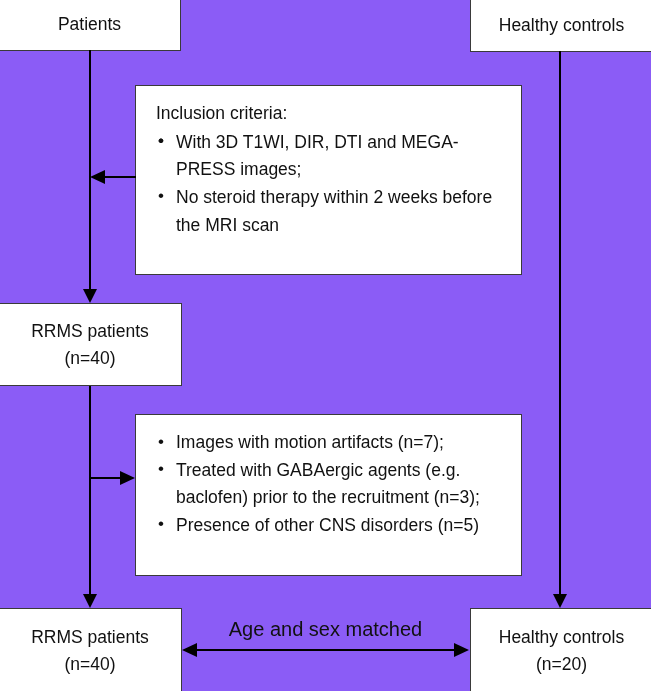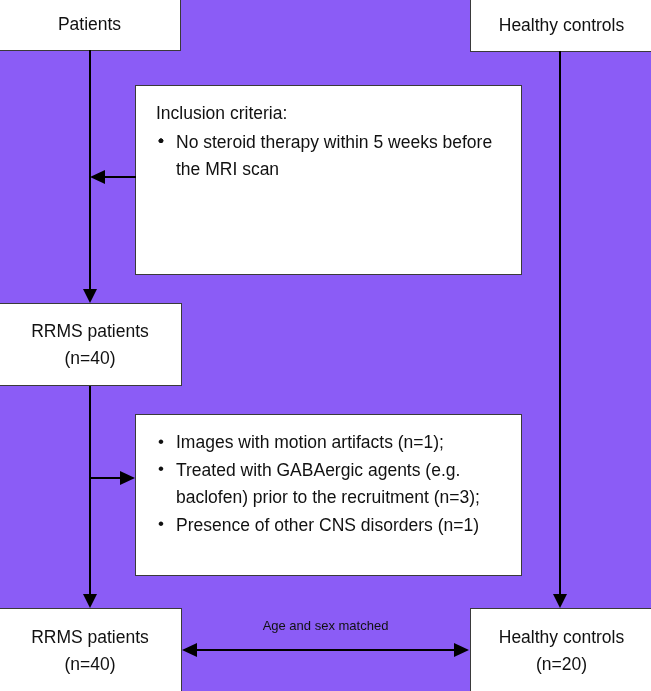--- a/index.html
+++ b/index.html
@@ -96,21 +96,21 @@
     border-right: 15px solid #000000;
   }
   .arrow-right {
     border-top: 7px solid transparent;
     border-bottom: 7px solid transparent;
     border-left: 15px solid #000000;
   }
 
   .match-label {
     position: absolute;
-    font-size: 13px;
+    font-size: 20px;
     color: #111111;
     text-align: center;
     white-space: nowrap;
   }
 
   
   #box-patients        { left: -2px;  top: -2px;  width: 183px; height: 53px; }
   #box-healthy-top     { left: 470px; top: -2px;  width: 183px; height: 54px; }
   #box-inclusion       { left: 135px; top: 85px;  width: 387px; height: 190px; }
   #box-rrms-57         { left: -2px;  top: 303px; width: 184px; height: 83px; }
@@ -132,46 +132,47 @@
   </div>
 
   <div class="crit-box" id="box-inclusion">
     <div class="crit-title">Inclusion criteria:</div>
     <ul class="crit-list">
       <li>
         <span class="bullet">•</span>
       </li>
       <li>
         <span class="bullet">•</span>
-      </li>
-      <li>
-        <span class="bullet">•</span>
-        <span>No steroid therapy within 5 weeks before the MRI scan</span>
+        <span>With 3D T1WI, DIR, DTI and MEGA-PRESS images;</span>
+      </li>
+      <li>
+        <span class="bullet">•</span>
+        <span>No steroid therapy within 2 weeks before the MRI scan</span>
       </li>
     </ul>
   </div>
 
   <div class="box" id="box-rrms-57">
     <span>RRMS patients</span>
     <span class="line2">(n=40)</span>
   </div>
 
   <div class="crit-box" id="box-exclusion">
     <ul class="crit-list">
       <li>
         <span class="bullet">•</span>
-        <span>Images with motion artifacts (n=1);</span>
+        <span>Images with motion artifacts (n=7);</span>
       </li>
       <li>
         <span class="bullet">•</span>
         <span>Treated with GABAergic agents (e.g. baclofen) prior to the recruitment (n=3);</span>
       </li>
       <li>
         <span class="bullet">•</span>
-        <span>Presence of other CNS disorders (n=1)</span>
+        <span>Presence of other CNS disorders (n=5)</span>
       </li>
     </ul>
   </div>
 
   <div class="box" id="box-rrms-50">
     <span>RRMS patients</span>
     <span class="line2">(n=40)</span>
   </div>
 
   <div class="box" id="box-healthy-bottom">

